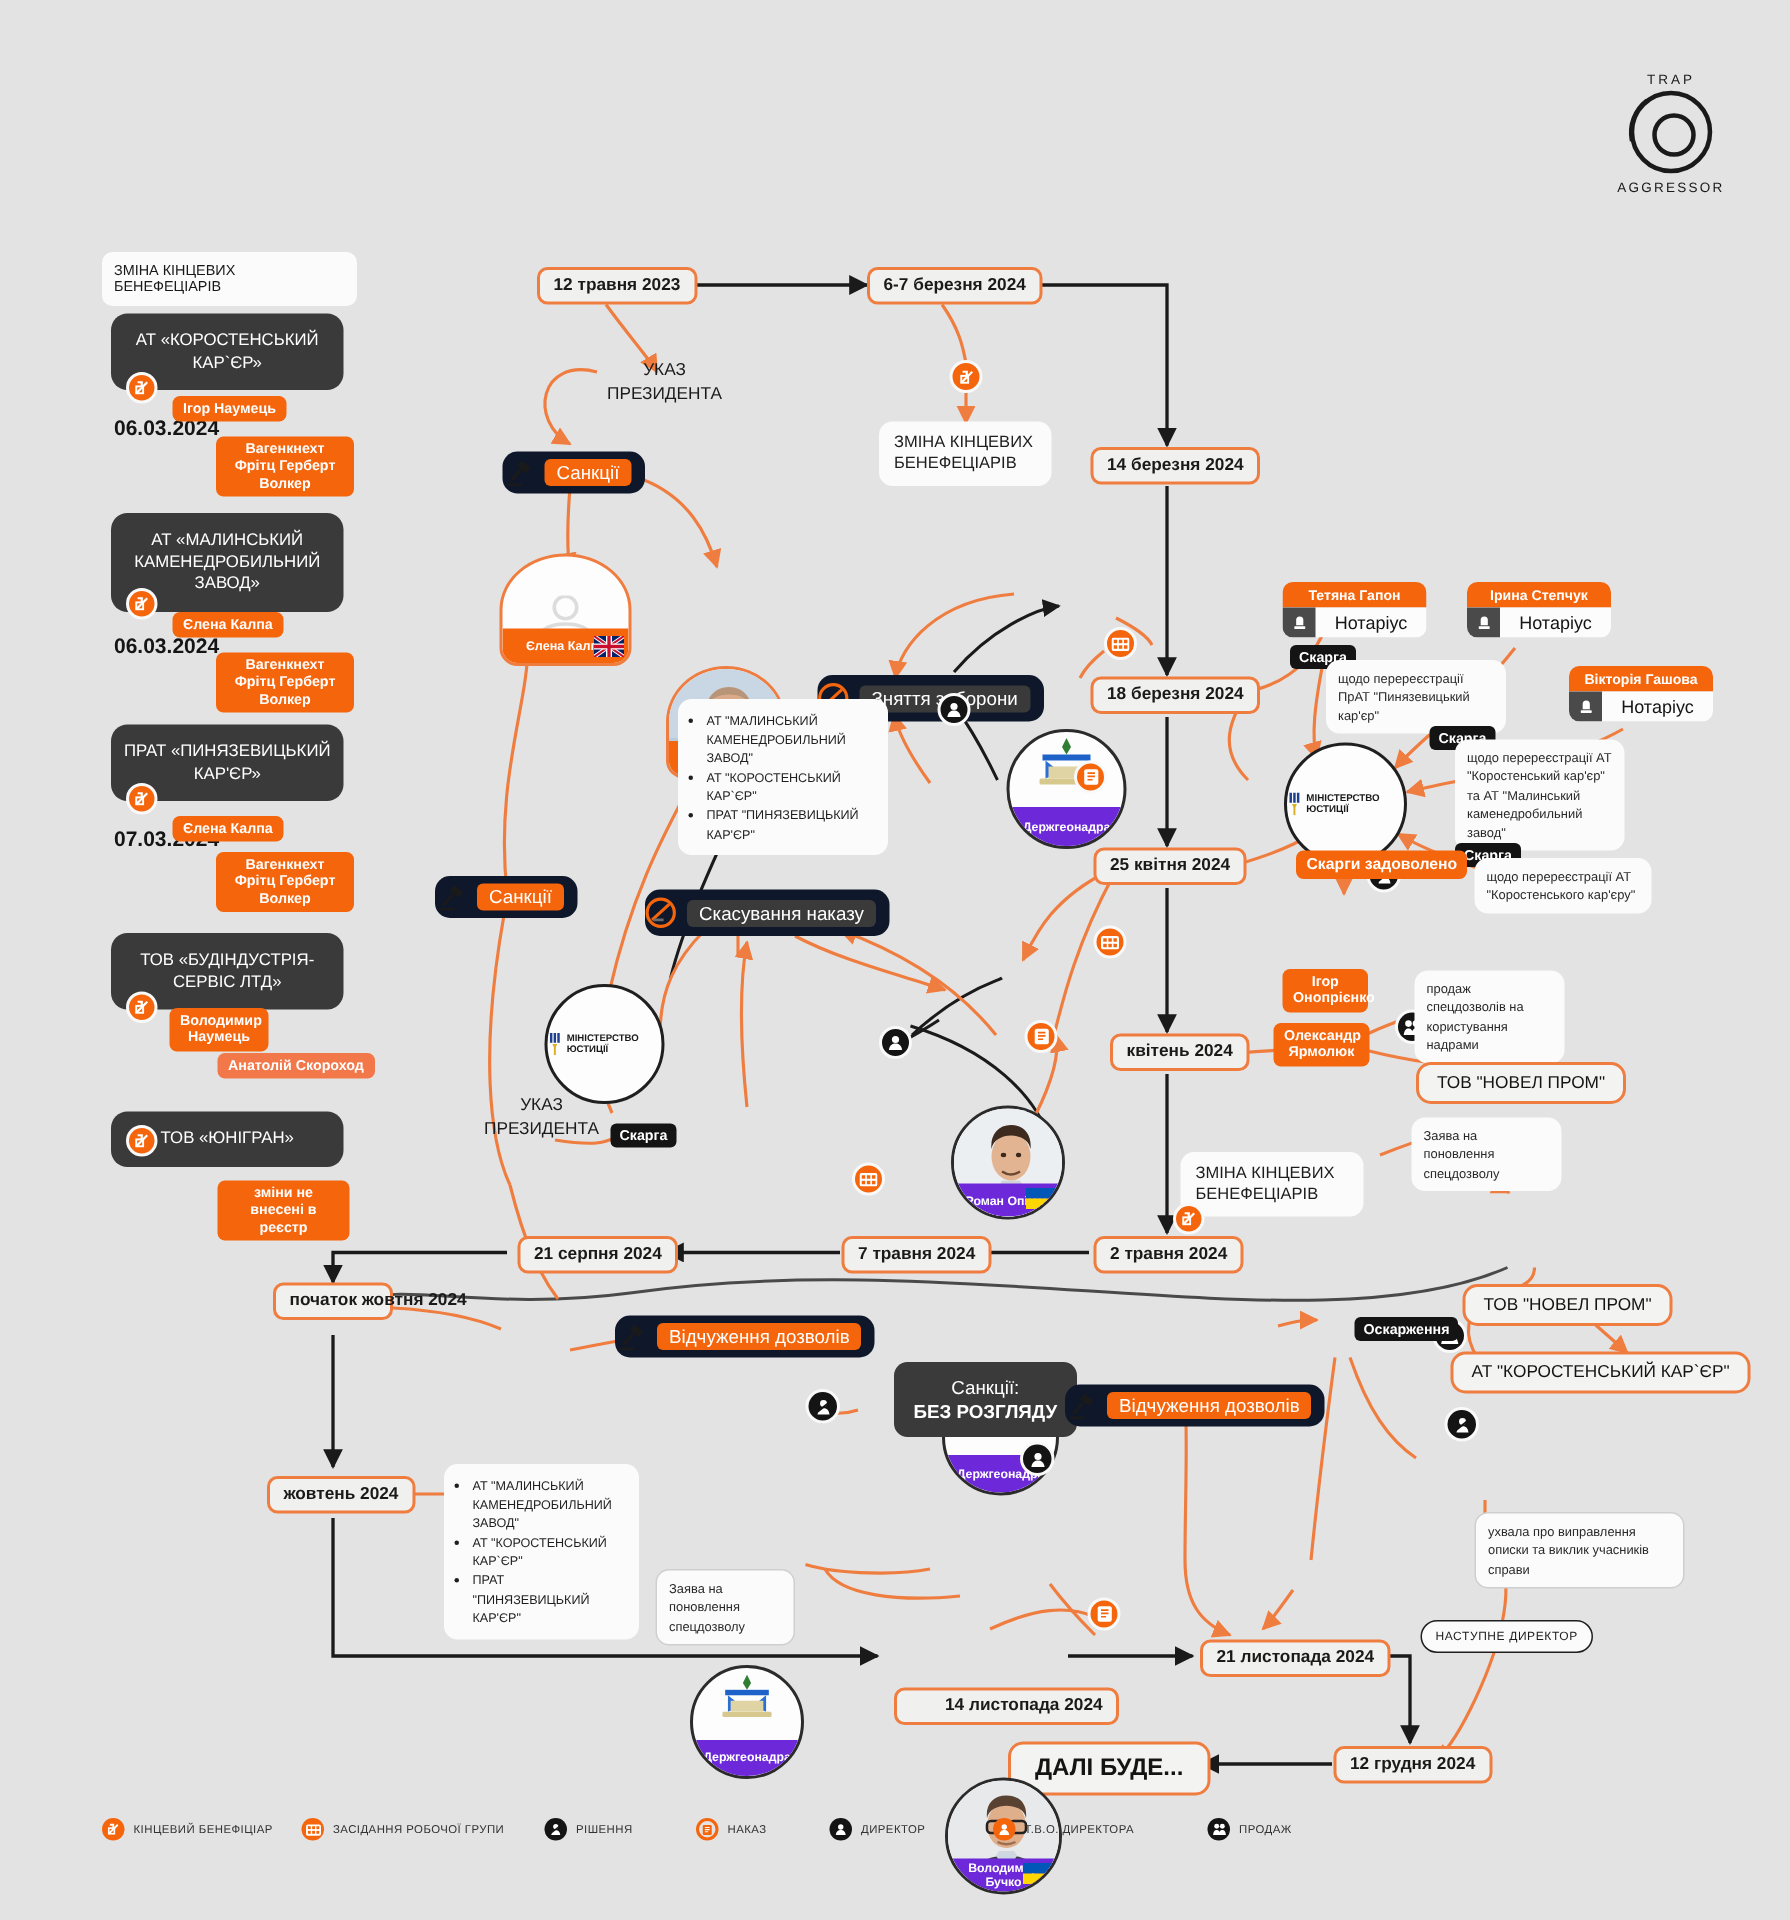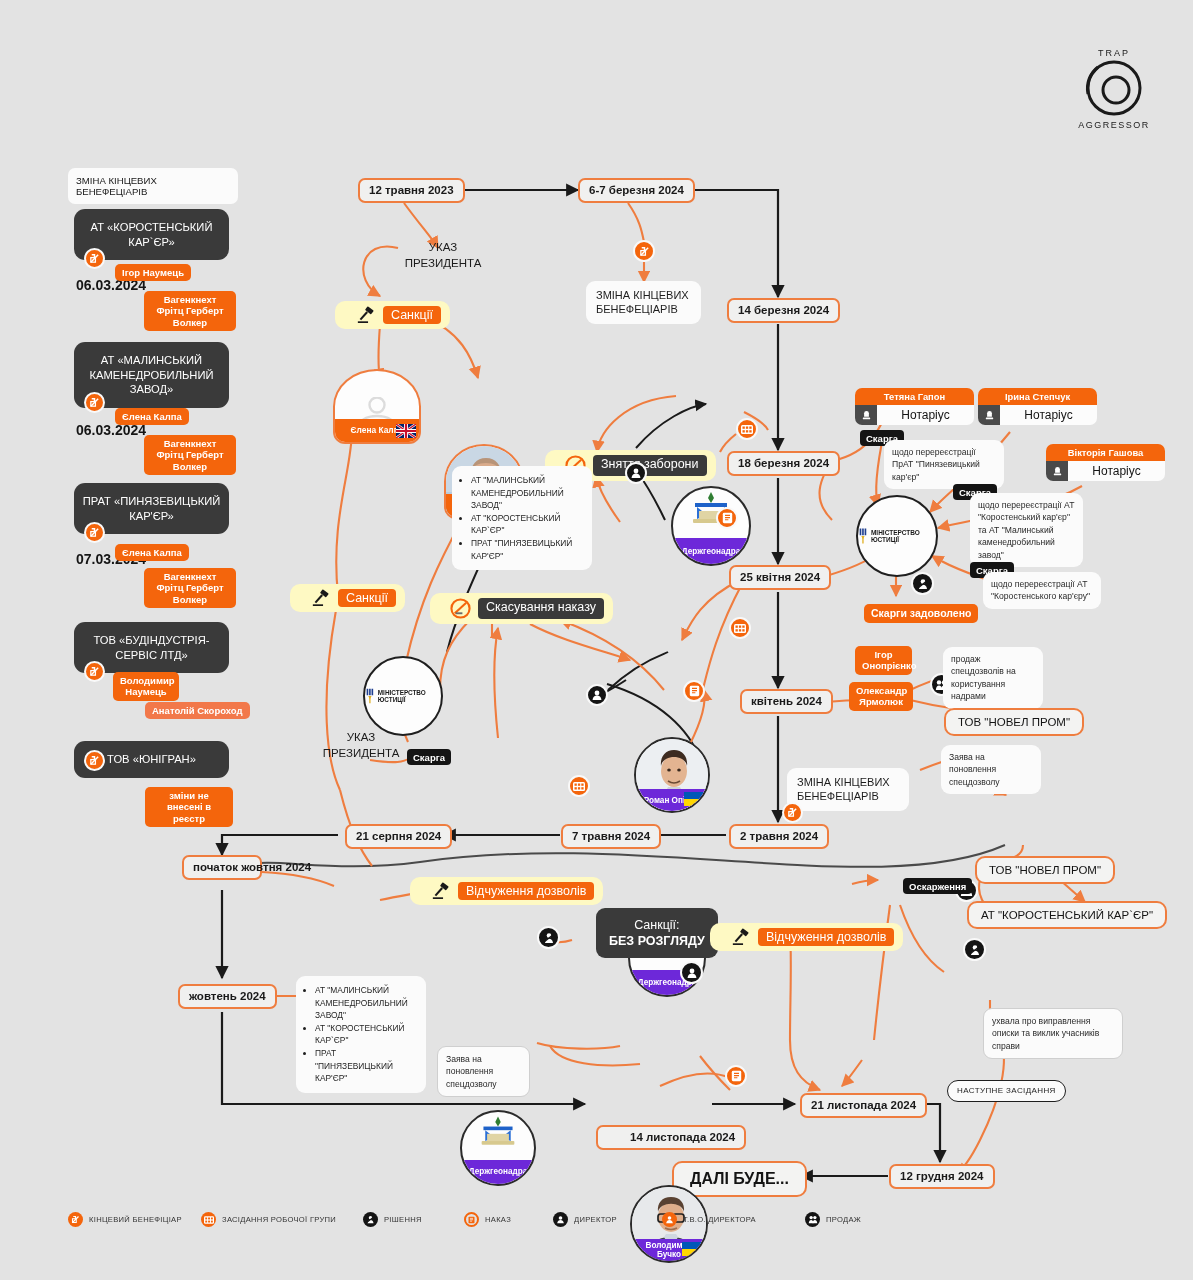--- a/index.html
+++ b/index.html
@@ -61,22 +61,22 @@
   .note-white {
     background: #fbfbfb; border-radius: 9px; font-size: 8.6px; color: #2a2a2a;
     padding: 6px 8px; line-height: 1.45;
   }
   .note-white.bordered { border: 1px solid #cfcfcf; }
   .bullets { background:#fbfbfb; border-radius: 9px; padding: 8px 10px; font-size: 8.4px; color:#1f1f1f; line-height:1.5;}
   .bullets li { margin-left: 9px; }
 
   
   .action-card {
-    background: #fef9c3; border-radius: 10px; padding: 5px 9px 5px 20px;
-    display: flex; gap: 7px; white-space: nowrap;
+    background: #0f172a; border-radius: 10px; padding: 5px 9px 5px 0;
+    display: flex; align-items: center; gap: 7px; white-space: nowrap;
   }
   .action-card .lbl-orange {
     background: #f4650c; color: #fff; font-size: 12.5px; border-radius: 4px;
     padding: 2px 8px; font-weight: 500;
   }
   .action-card .lbl-dark {
     background: #3a3a3a; color: #fff; font-size: 12.5px; border-radius: 4px;
     padding: 2px 8px; font-weight: 500;
   }
   .gavel { width: 21px; height: 17px; flex: none; }
@@ -110,21 +110,21 @@
   .person-card .flag { position: absolute; right: 3px; bottom: 4px; width: 20px; height: 14px; }
 
   
   .marker { position: absolute; border-radius: 50%; display:flex; align-items:center; justify-content:center;}
   .marker.orange { background: #f4650c; border: 2px solid #f9f9f9; }
   .marker.dark { background: #141414; border: 2px solid #f9f9f9; }
   .marker svg { display:block; }
 
   
   .notary {
-    border-radius: 7px; overflow: hidden; width: 119px;
+    border-radius: 7px; overflow: hidden; width: 96px;
     box-shadow: 0 0 0 0 transparent;
   }
   .notary .nm { background: #f4650c; color:#fff; font-size: 9.4px; font-weight: bold; text-align:center; padding: 3px 4px; }
   .notary .row { display:flex; align-items: stretch; background: #fcfcfc; }
   .notary .ic { background: #4a4a4a; width: 22px; display:flex; align-items:center; justify-content:center;}
   .notary .rl { flex:1; text-align:center; font-size: 12px; color:#141414; padding: 3px 2px;}
 
   
   .side-head {
     position:absolute; left: 68px; top: 168px; width: 170px;
@@ -663,21 +663,21 @@
     </div>
   </div>
 
   <div class="marker dark" style="left:911px; top:572px; width:23px; height:23px;">
     <svg width="12" height="12" viewBox="0 0 12 12">
         <circle cx="6" cy="3.6" r="2.3" fill="#fff"></circle>
         <path d="M2 11 C2.4 7.8 4 6.8 6 6.8 C8 6.8 9.6 7.8 10 11Z" fill="#fff"></path>
         <path d="M1 10 L11 2" stroke="#141414" stroke-width="1.4"></path>
       </svg>
   </div>
-  <div class="node chip-orange" style="left:864px; top:604px; font-size:10.5px;">Скарги задоволено</div>
+  <div class="node chip-orange" style="left:864px; top:567px; font-size:10.5px;">Скарги задоволено</div>
 
   <div class="node chip-orange" style="left:855px; top:646px; width:57px; white-space:normal;">Ігор Онопрієнко</div>
   <div class="node chip-orange" style="left:849px; top:682px; width:64px; white-space:normal;">Олександр Ярмолюк</div>
   <div class="marker dark" style="left:930px; top:673px; width:23px; height:23px;">
     <svg width="13" height="12" viewBox="0 0 13 12">
         <circle cx="4" cy="3.4" r="2.2" fill="#fff"></circle>
         <circle cx="9" cy="3.4" r="2.2" fill="#fff"></circle>
         <path d="M0.8 11 C1.2 7.6 2.4 6.6 4 6.6 C5.6 6.6 6.8 7.6 7.2 11Z" fill="#fff"></path>
         <path d="M5.8 11 C6.2 7.6 7.4 6.6 9 6.6 C10.6 6.6 11.8 7.6 12.2 11Z" fill="#fff"></path>
       </svg>
@@ -765,21 +765,21 @@
   <div class="marker orange" style="left:725px; top:1065px; width:22px; height:22px;">
     <svg width="11" height="12" viewBox="0 0 11 12">
         <rect x="0.8" y="0.8" width="9.4" height="10.4" rx="1.4" fill="#fff"></rect>
         <g stroke="#f4650c" stroke-width="1.1">
           <path d="M3 3.4h5M3 5.6h5M3 7.8h3.4"></path>
         </g>
       </svg>
   </div>
 
   <div class="node note-white bordered" style="left:983px; top:1008px; width:140px;">ухвала про виправлення описки та виклик учасників справи</div>
-  <div class="node pill-white" style="left:947px; top:1080px; border:1.5px solid #1f1f1f; border-radius:12px; font-size:8px; letter-spacing:.4px; padding:5px 9px;">НАСТУПНЕ ЗАСІДАННЯ</div>
+  <div class="node pill-white" style="left:947px; top:1080px; border:1.5px solid #1f1f1f; border-radius:12px; font-size:8px; letter-spacing:.4px; padding:5px 9px;">НАСТУПНЕ ДИРЕКТОР</div>
 
   <div class="legend">
     <div class="legend-item" style="width:133px;">
       <span class="lgicon o">
         <svg width="9" height="9" viewBox="0 0 12 12">
             <path d="M2 10 L10 2 M3 2h3v3" stroke="#fff" stroke-width="1.6" fill="none"></path>
             <rect x="2" y="5" width="5" height="5" fill="none" stroke="#fff" stroke-width="1.4"></rect>
           </svg>
       </span>
       <span class="lg-txt">КІНЦЕВИЙ БЕНЕФІЦІАР</span>

